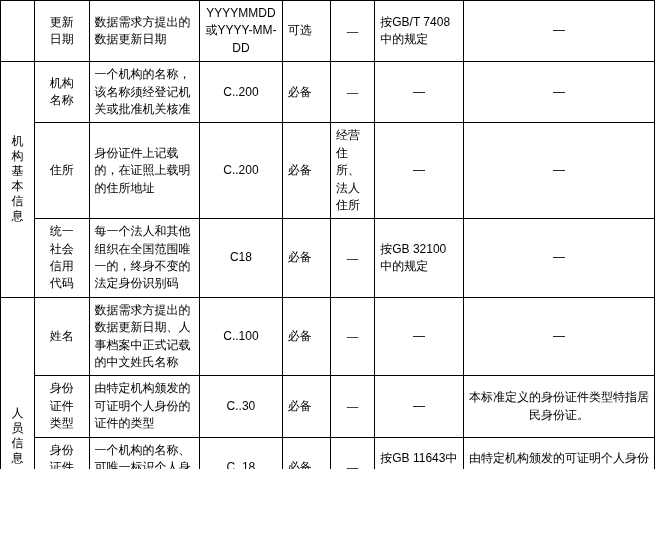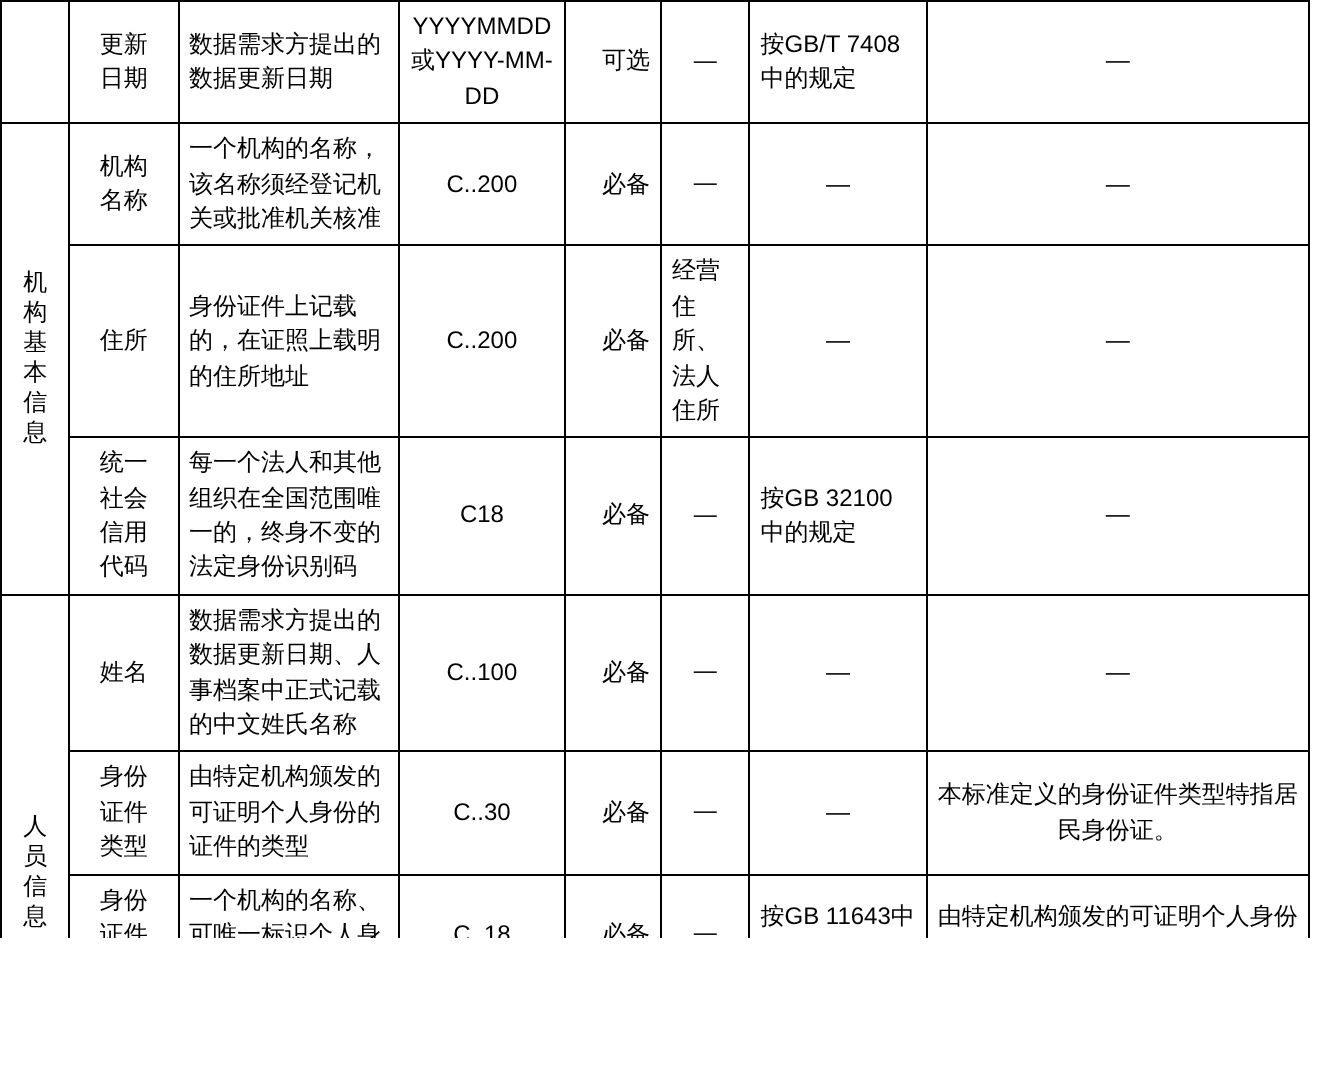--- a/index.html
+++ b/index.html
@@ -55,21 +55,21 @@
     text-align: left;
     font-size: 12px;
     margin-left: 16px;
   }
   td.fmt {
     text-align: center;
     font-size: 12px;
     margin-left: 33px;
   }
   td.req {
-    text-align: right;
+    text-align: left;
     font-size: 12px;
     margin-left: 44px;
   }
   td.cons {
     text-align: left;
     font-size: 12px;
   }
   td.note {
     text-align: center;
     font-size: 12px;

